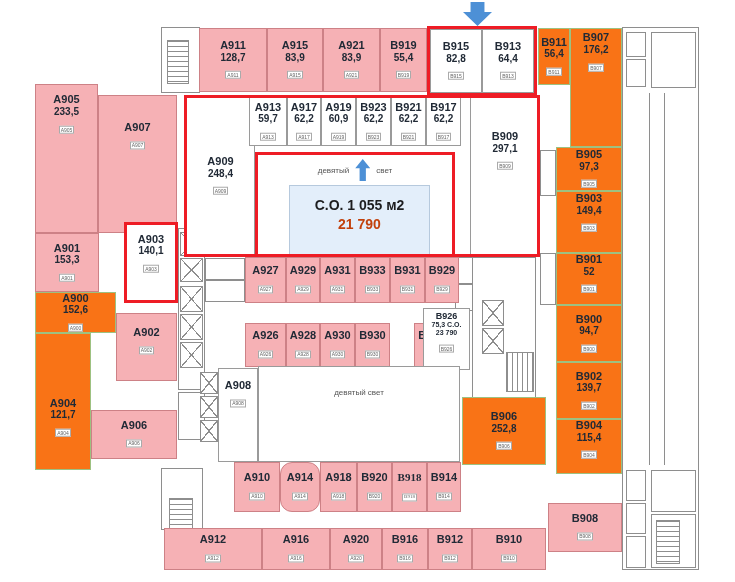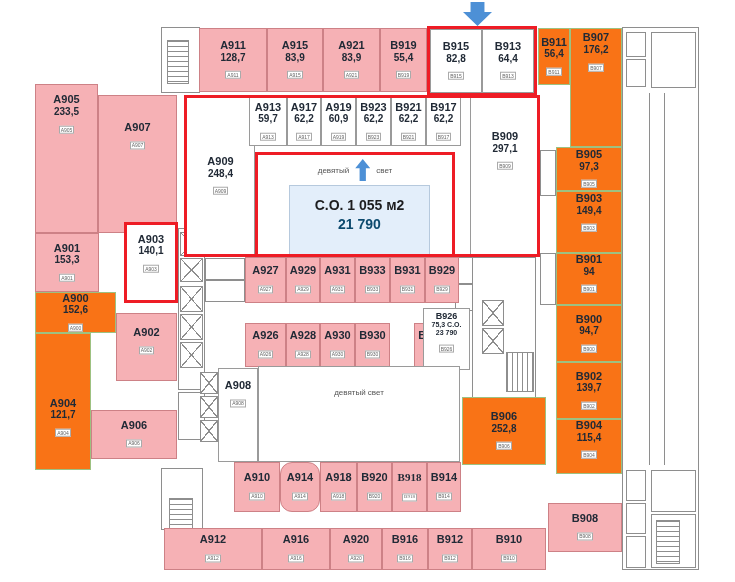--- a/index.html
+++ b/index.html
@@ -34,21 +34,21 @@
     repeating-linear-gradient(45deg,rgba(100,120,140,.32) 0 1px,transparent 1px 30px),
     repeating-linear-gradient(-45deg,rgba(100,120,140,.32) 0 1px,transparent 1px 30px)}
 
   
   .co-box{position:absolute;left:255px;top:152px;width:200px;height:105px;border:3px solid #ee1c25;background:#fff;z-index:6}
   .light-row{margin-top:4px;display:flex;justify-content:center;align-items:center;gap:6px;font-size:8px;color:#555}
   .arrow-up{display:inline-block;width:15px;height:22px;background:#4d90d6;
     clip-path:polygon(50% 0,100% 42%,71% 42%,71% 100%,29% 100%,29% 42%,0 42%)}
   .co-panel{position:absolute;left:31px;top:30px;width:141px;height:70px;background:#e3eefa;border:1px solid #b6c9dd}
   .co-line1{margin-top:11px;text-align:center;font-weight:700;font-size:14px;color:#1d1d1f}
-  .co-line2{margin-top:3px;text-align:center;font-weight:700;font-size:14px;color:#0c4a6e}
+  .co-line2{margin-top:3px;text-align:center;font-weight:700;font-size:14px;color:#c2410c}
 
   
   .void-bottom{position:absolute;left:258px;top:366px;width:202px;height:96px;background:#fff;border:1px solid #9a9a9a;text-align:center;padding-top:14px;z-index:4}
   .void-label{font-size:8px;color:#555}
 
   
   .redbox{position:absolute;border:3px solid #ee1c25;pointer-events:none;z-index:7}
 
   
   .arrow-down{position:absolute;left:463px;top:2px;width:29px;height:24px;background:#4d90d6;z-index:8;
@@ -212,21 +212,21 @@
       <div class="unit f-white" style="left: 423px; top: 308px; width: 47px; height: 62px;">
         <div class="ulab sm" style="top: 40%;"><span class="ucode">B926</span><span class="uextra">75,3 С.О.</span><span class="uextra">23 790</span><span class="usub">B926</span></div>
       </div>
       <div class="unit f-green" style="left: 556px; top: 147px; width: 66px; height: 44px;">
         <div class="ulab" style="top: 50%;"><span class="ucode">B905</span><span class="uarea">97,3</span><span class="usub">B905</span></div>
       </div>
       <div class="unit f-green" style="left: 556px; top: 191px; width: 66px; height: 62px;">
         <div class="ulab" style="top: 35%;"><span class="ucode">B903</span><span class="uarea">149,4</span><span class="usub">B903</span></div>
       </div>
       <div class="unit f-green" style="left: 556px; top: 253px; width: 66px; height: 52px;">
-        <div class="ulab" style="top: 40%;"><span class="ucode">B901</span><span class="uarea">94</span><span class="usub">B901</span></div>
+        <div class="ulab" style="top: 40%;"><span class="ucode">B901</span><span class="uarea">52</span><span class="usub">B901</span></div>
       </div>
       <div class="unit f-green" style="left: 556px; top: 305px; width: 66px; height: 57px;">
         <div class="ulab" style="top: 50%; text-align: center;"><span class="ucode">B900</span><span class="uarea">94,7</span><span class="usub">B900</span></div>
       </div>
       <div class="unit f-green" style="left: 556px; top: 362px; width: 66px; height: 57px;">
         <div class="ulab" style="top: 50%;"><span class="ucode">B902</span><span class="uarea">139,7</span><span class="usub">B902</span></div>
       </div>
       <div class="unit f-green" style="left: 556px; top: 419px; width: 66px; height: 55px;">
         <div class="ulab" style="top: 38%;"><span class="ucode">B904</span><span class="uarea">115,4</span><span class="usub">B904</span></div>
       </div>

